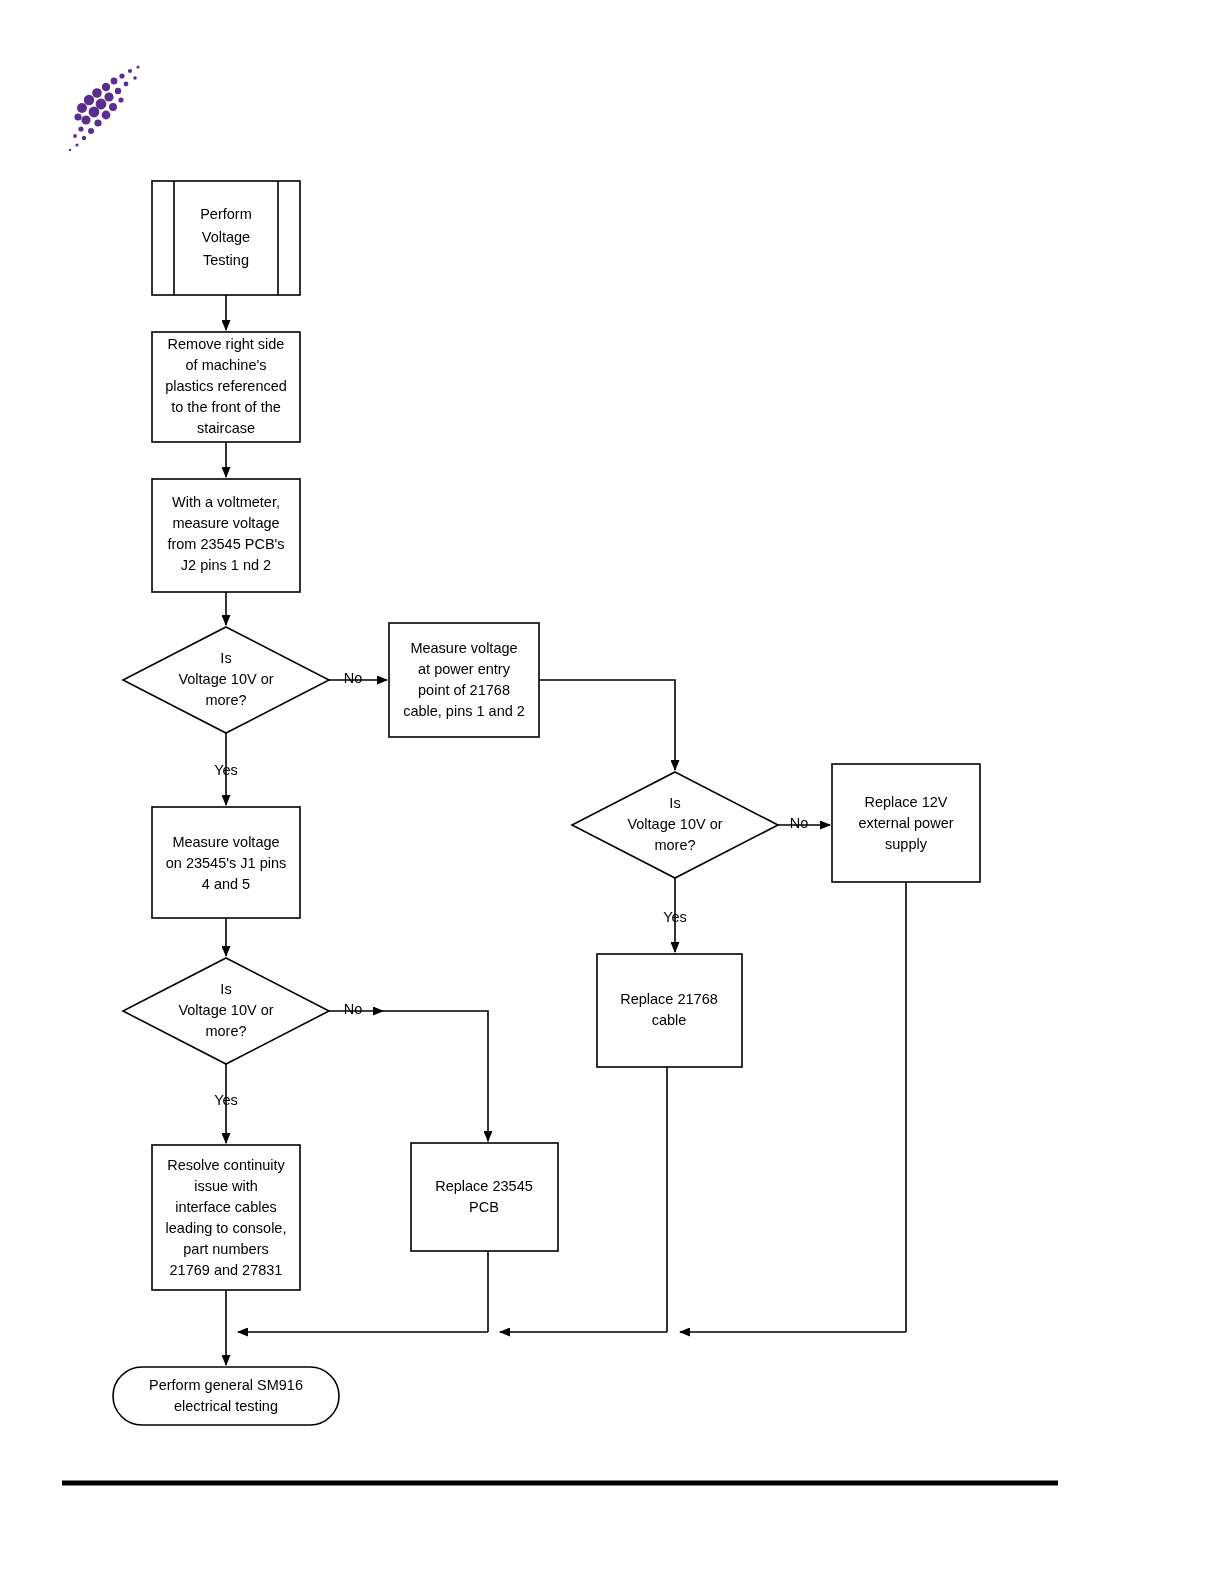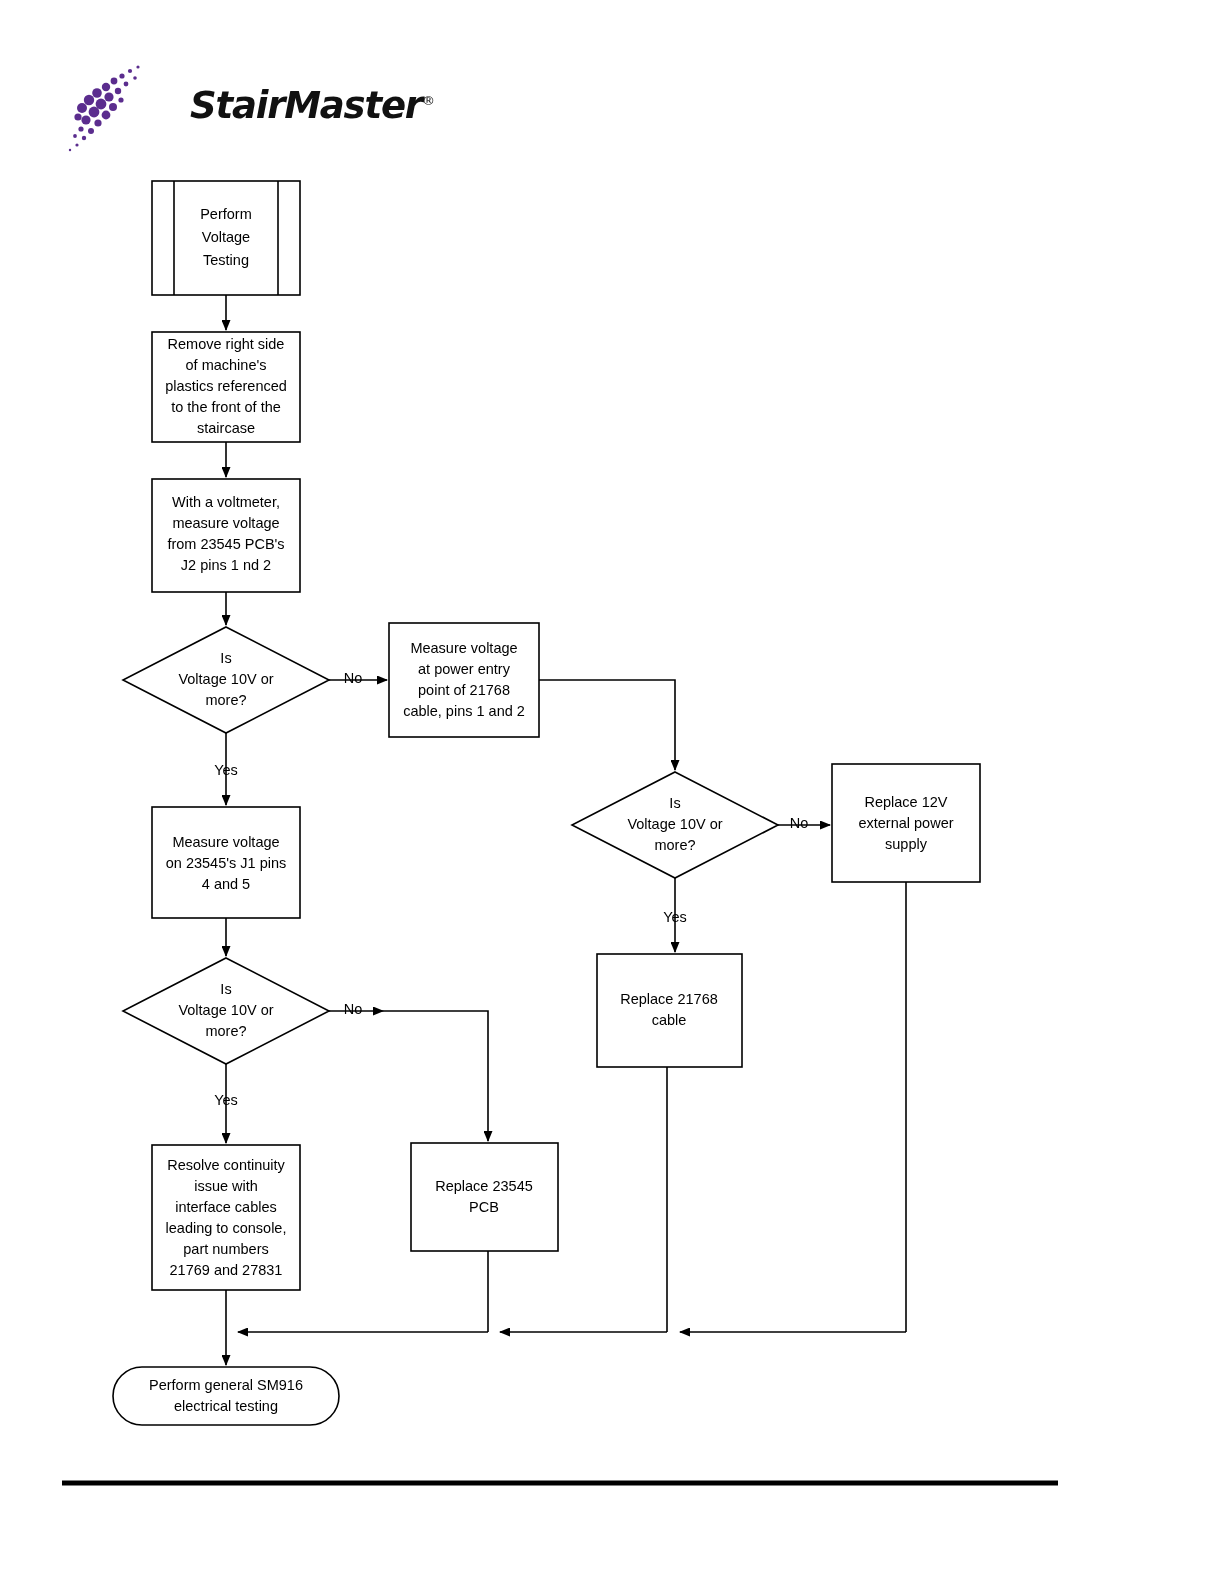--- a/index.html
+++ b/index.html
@@ -127,21 +127,20 @@
         <circle cx="10" cy="55" r="3.6"></circle>
 
         <circle cx="23" cy="69" r="3.0"></circle>
         <circle cx="13" cy="67" r="2.6"></circle>
         <circle cx="16" cy="76" r="2.2"></circle>
         <circle cx="7" cy="74" r="1.9"></circle>
         <circle cx="9" cy="83" r="1.6"></circle>
         <circle cx="2" cy="88" r="1.2"></circle>
       </g>
     </svg>
-    <div id="logo-wordmark"><span>StairMaster</span><span id="logo-reg">®</span></div>
   </div>
 
   <svg id="flow" viewBox="0 0 1224 1584">
     <defs>
       <marker id="arrow" markerWidth="11" markerHeight="9" refX="10" refY="4.5" orient="auto" markerUnits="userSpaceOnUse">
         <path d="M0,0 L11,4.5 L0,9 z" fill="#000000"></path>
       </marker>
     </defs>
 
     <g>

